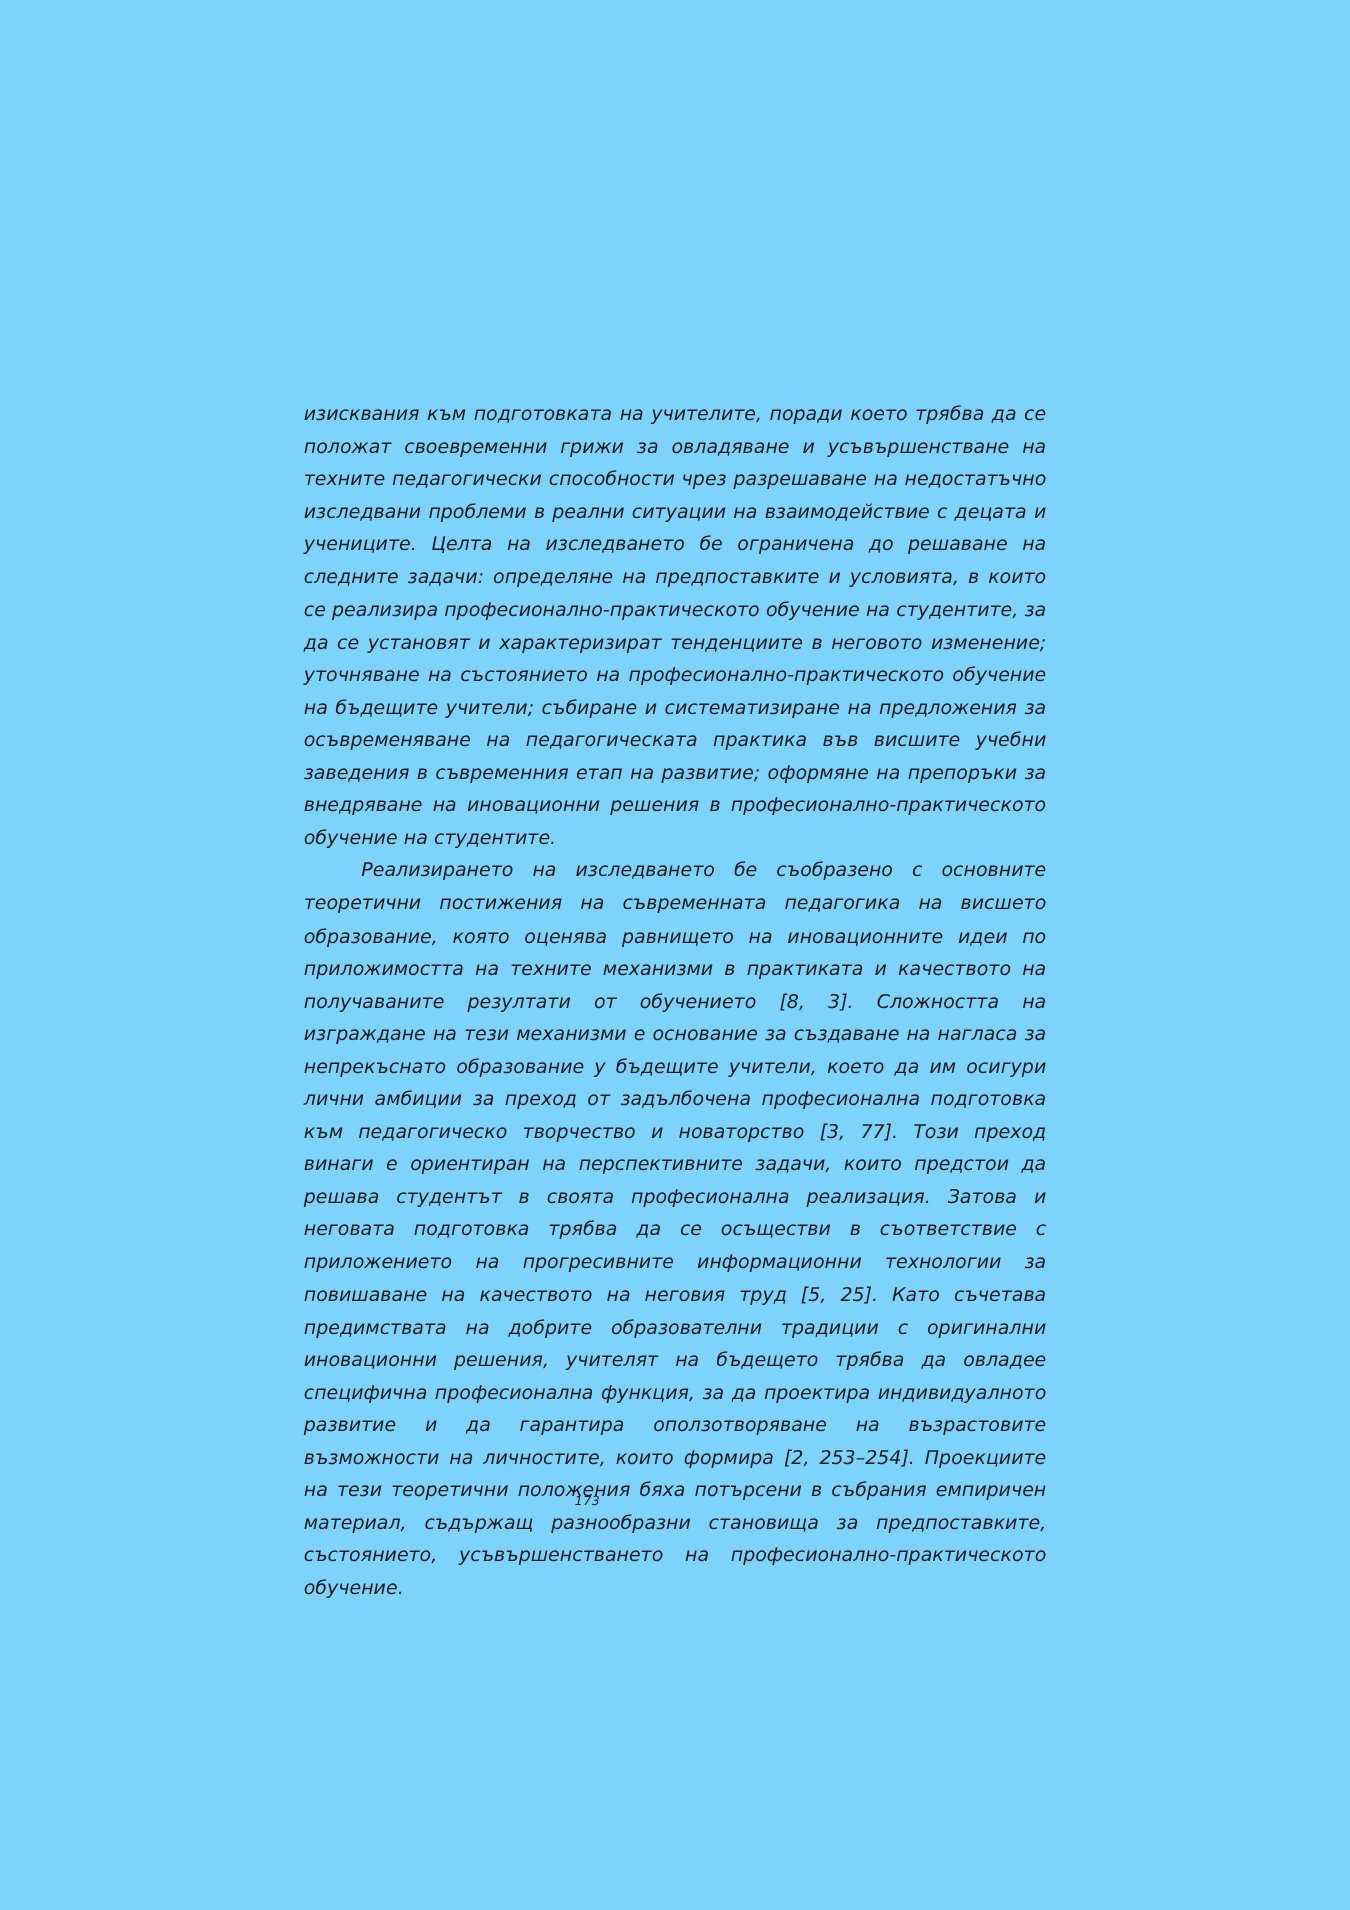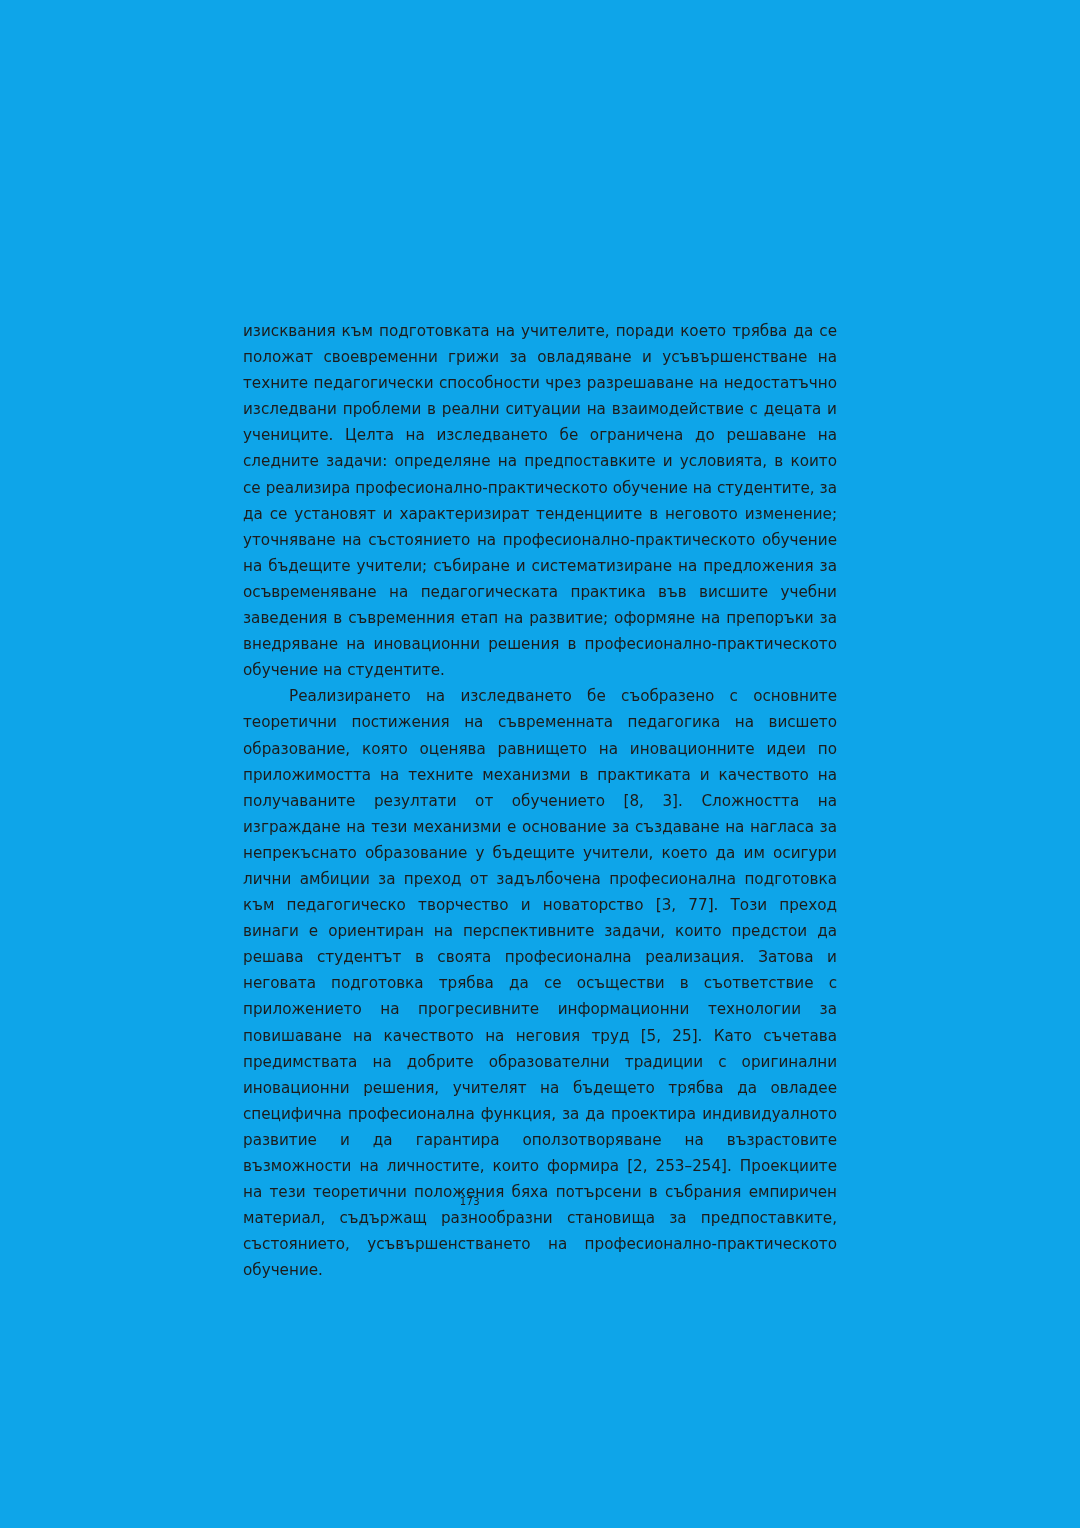--- a/index.html
+++ b/index.html
@@ -11,21 +11,22 @@
     width: 1080px;
     height: 1528px;
     font-family: "DejaVu Sans", sans-serif;
     color: #1a1a1a;
     overflow: hidden;
   }
   .page {
     position: relative;
     width: 1080px;
     height: 1528px;
-    background: #0ea5e9;
+    background: #7dd3fc;
+    font-style: italic;
   }
   .text-block {
     position: absolute;
     left: 243px;
     top: 318px;
     width: 594px;
   }
   .para {
     margin: 0;
     font-size: 15.2px;

